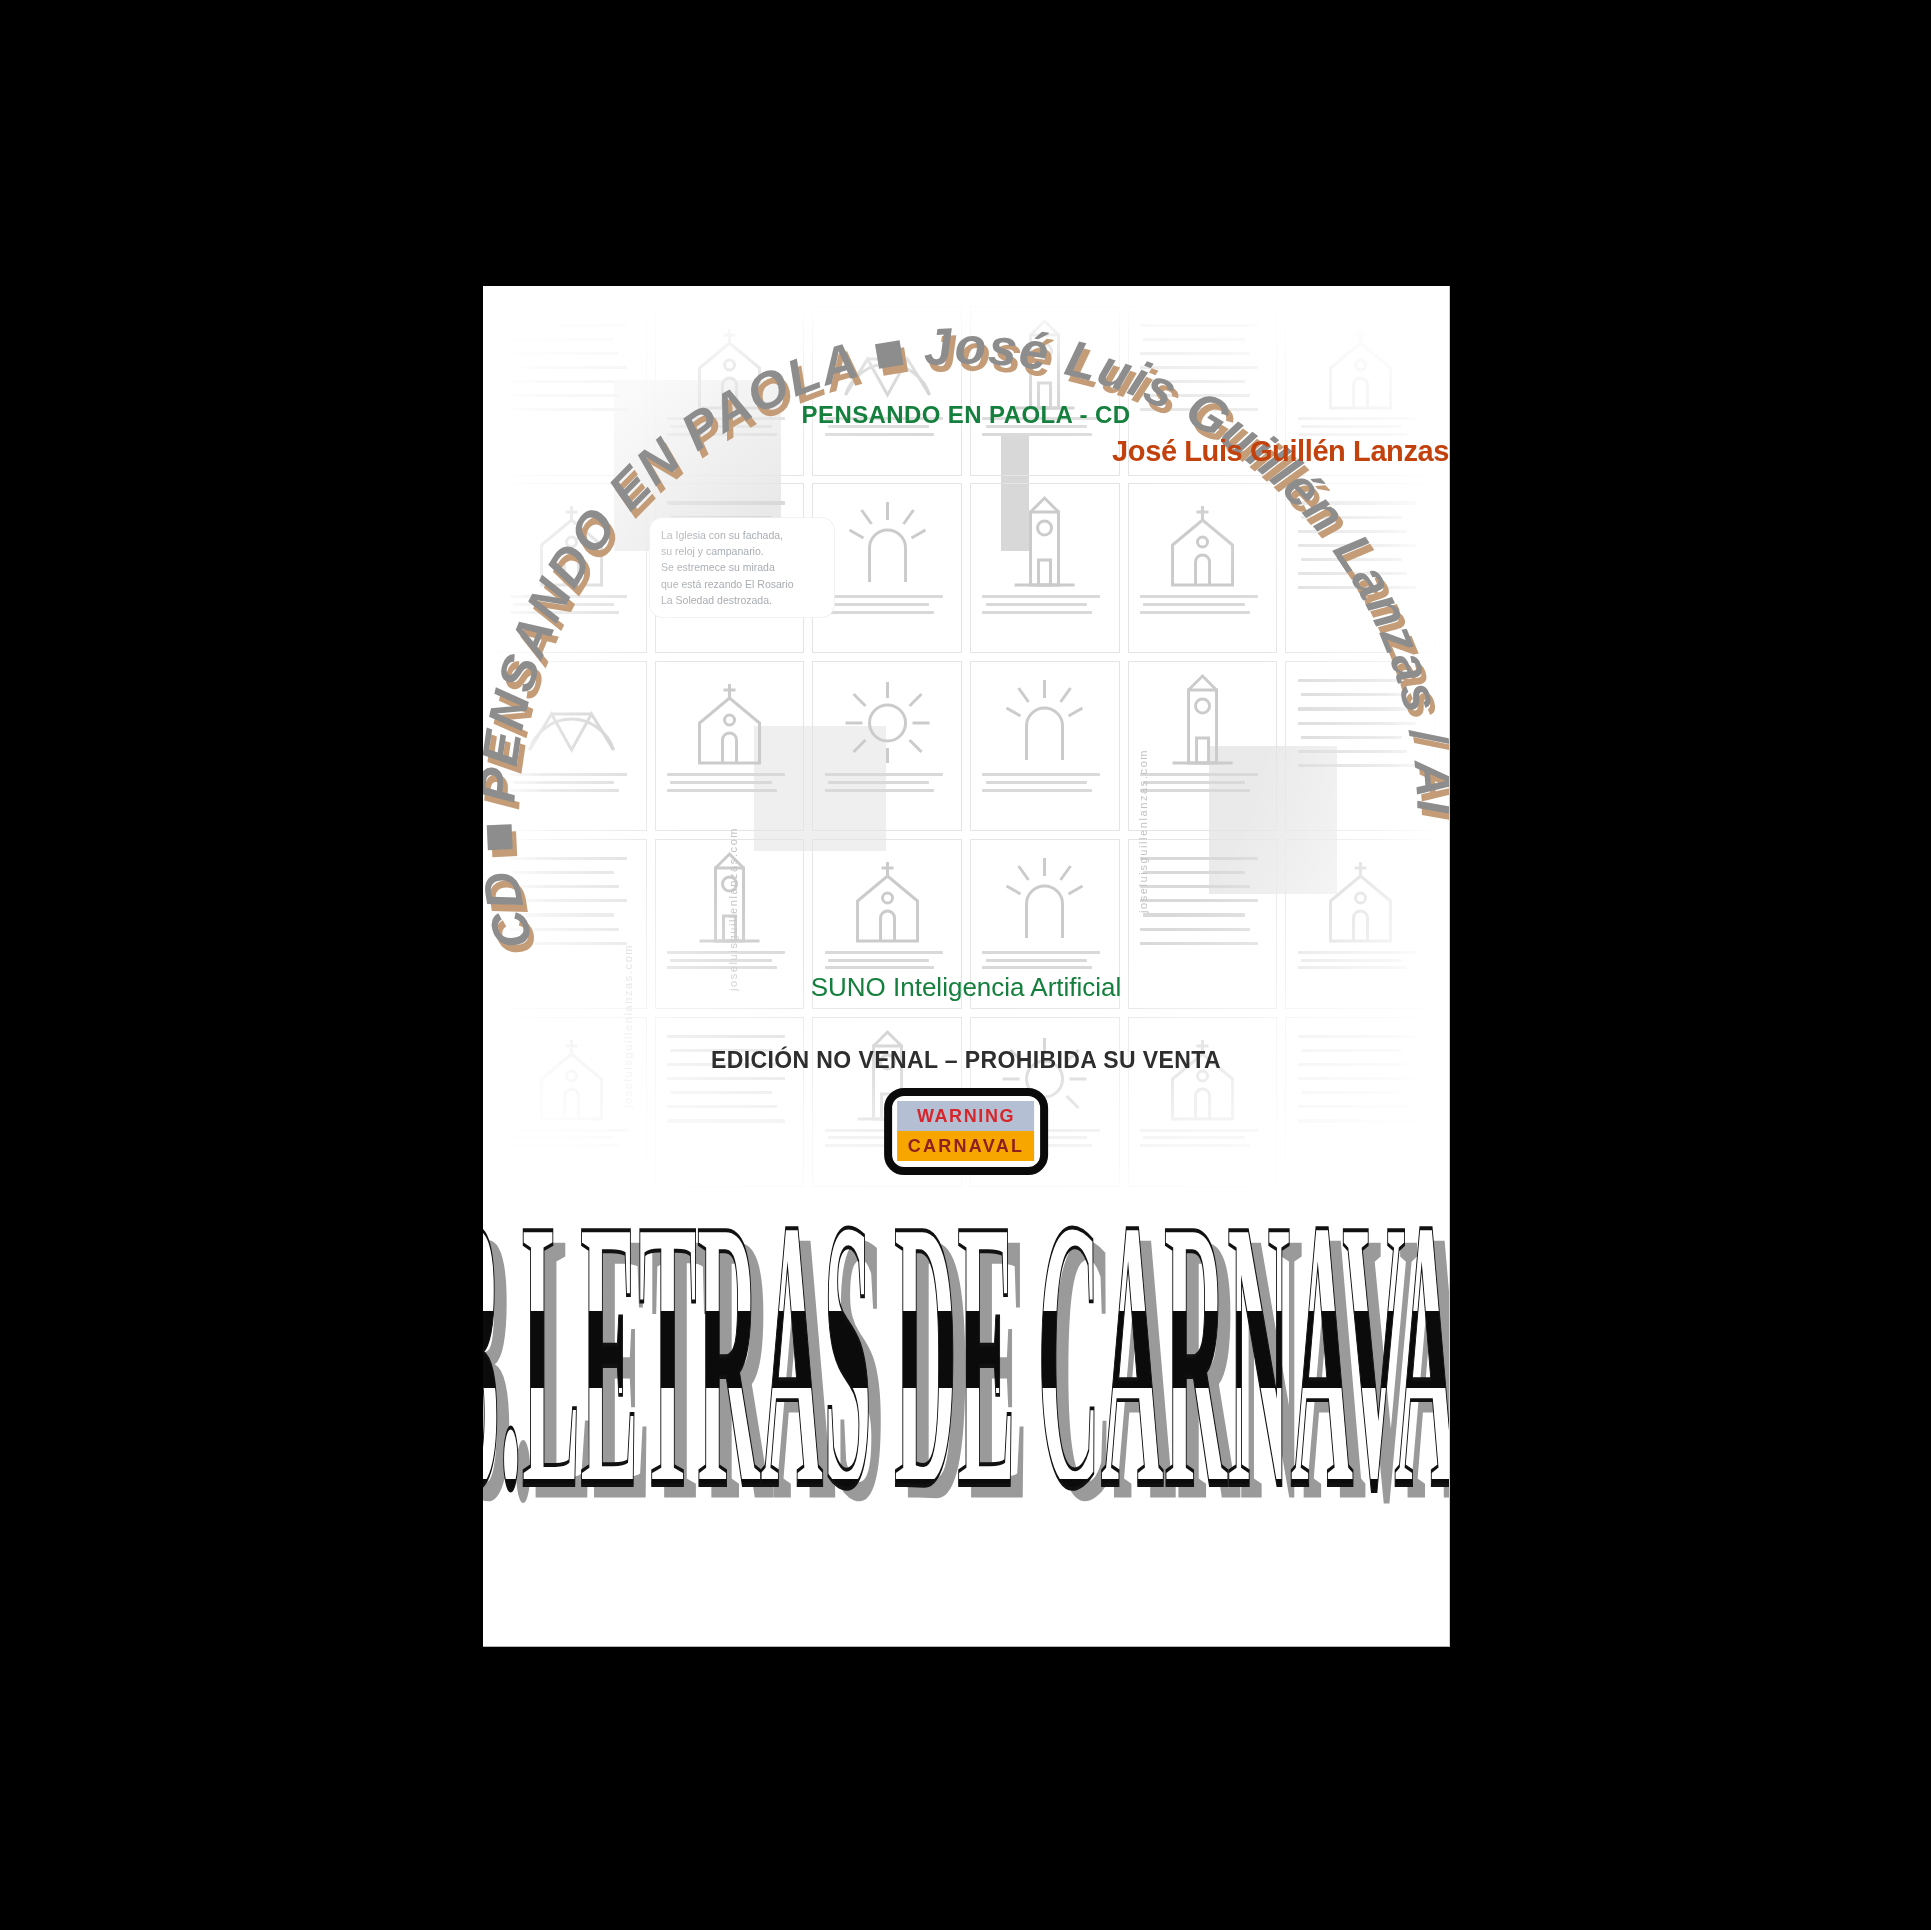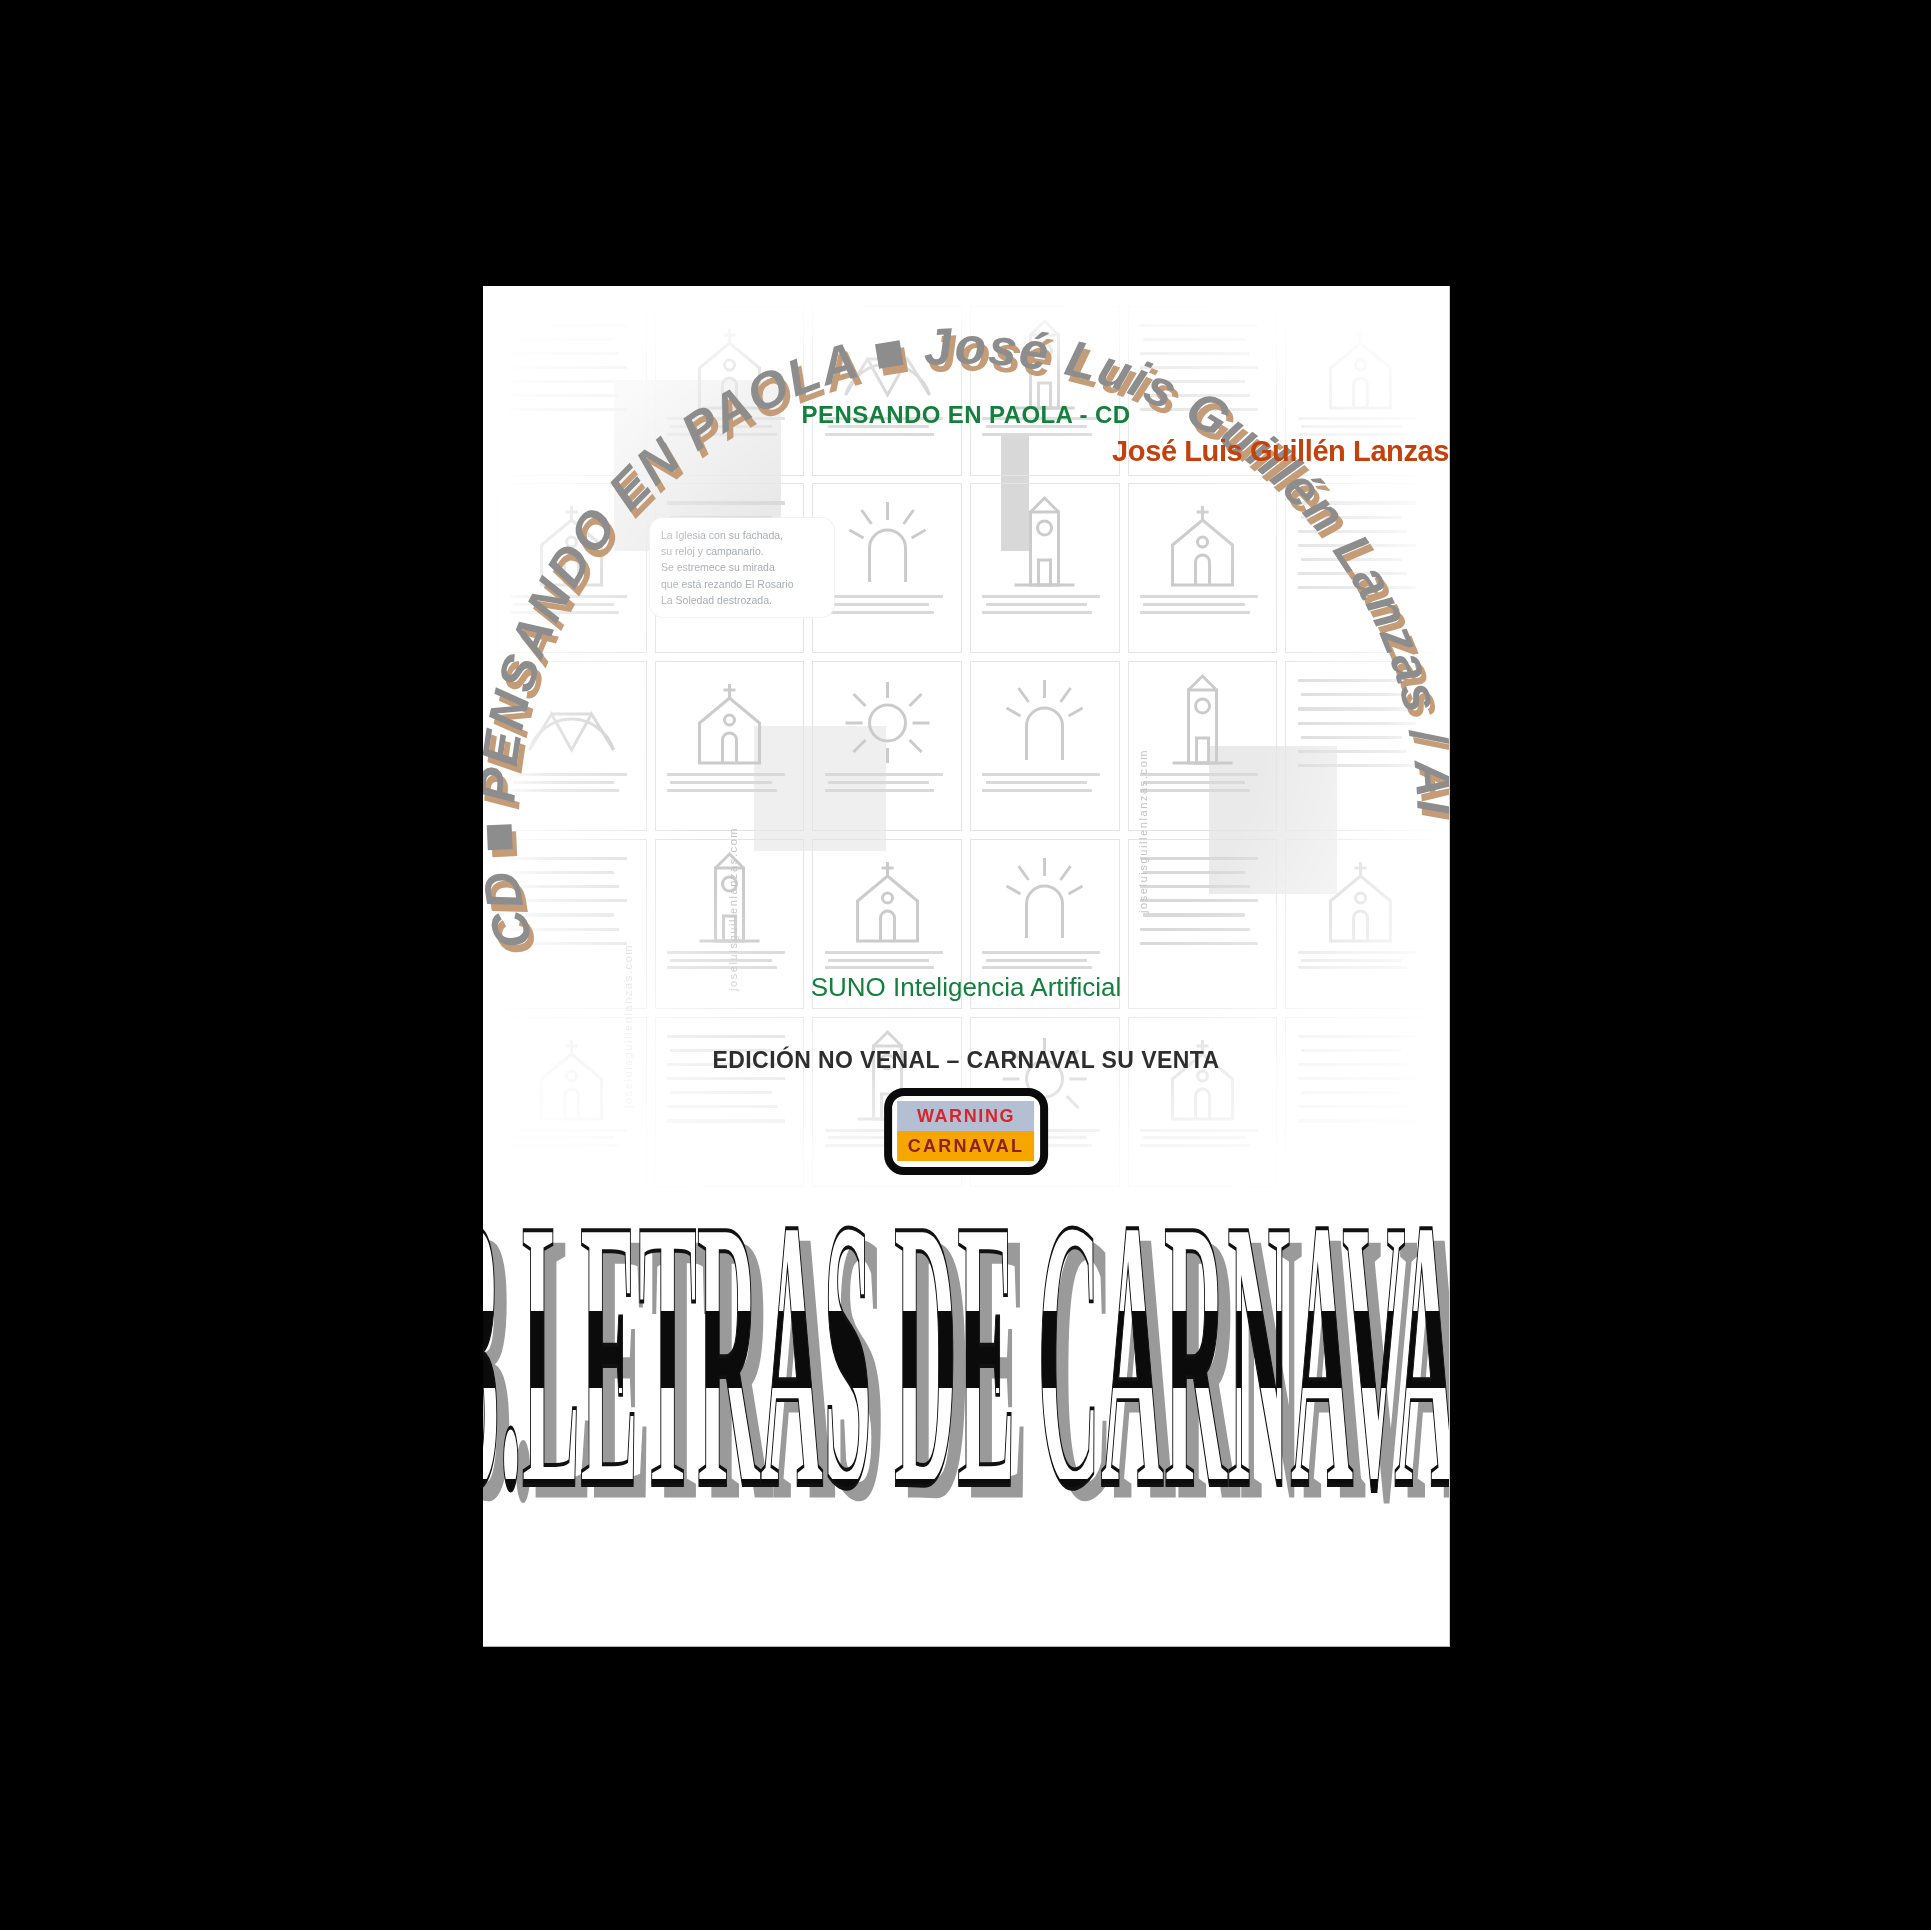--- a/index.html
+++ b/index.html
@@ -385,21 +385,21 @@
       </text>
       <text class="arc-text" fill="#8d8d8d">
         <textPath href="#arcPath" startOffset="6">CD ■ PENSANDO EN PAOLA ■ José Luis Guillén Lanzas / AI</textPath>
       </text>
     </svg>
 
     <div class="centered album-title">PENSANDO EN PAOLA - CD</div>
     <div class="centered artist">José Luis Guillén Lanzas</div>
 
     <div class="centered ai-credit">SUNO Inteligencia Artificial</div>
-    <div class="centered edition">EDICIÓN NO VENAL – CARNAVAL SU VENTA</div>
+    <div class="centered edition">EDICIÓN NO VENAL – PROHIBIDA SU VENTA</div>
 
     <div class="badge">
       <div class="badge-strip badge-warning">WARNING</div>
       <div class="badge-strip badge-explicit">CARNAVAL</div>
     </div>
 
     <svg class="title-svg" viewBox="0 0 1241 415">
       <defs>
         <linearGradient id="bands" x1="0" y1="0" x2="0" y2="1">
           <stop offset="0" stop-color="#0b0b0b"></stop>

